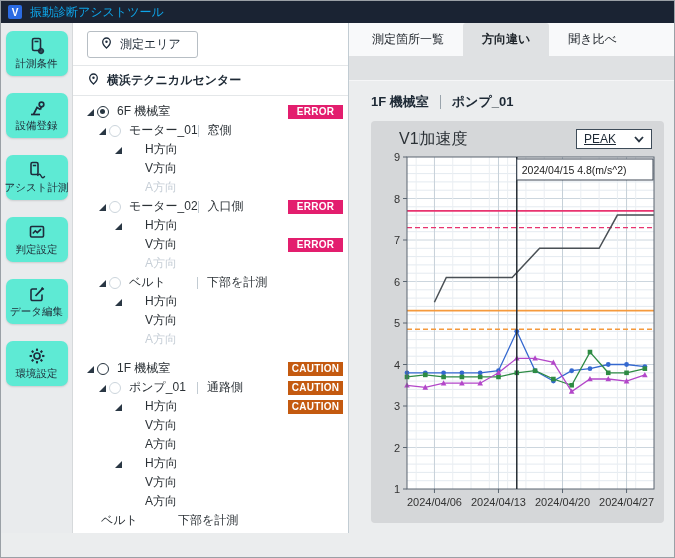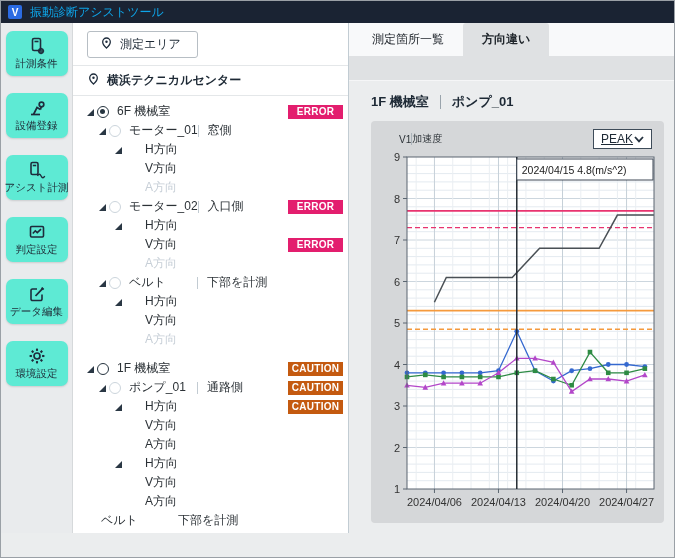--- a/index.html
+++ b/index.html
@@ -63,23 +63,23 @@
   .tabbar{display:flex;background:#f8f9fa;height:33px;padding-left:4px;flex:none;}
   .tab{padding:0 19px;line-height:33px;font-size:12px;color:#20262c;}
   .tab.selected{background:#dfe1e3;font-weight:bold;border-radius:3px 3px 0 0;}
   .tabband{height:24px;background:#dfe1e3;flex:none;}
   .content{flex:1;padding:8px 10px 10px 22px;border-top:1px solid #f5f6f7;display:flex;flex-direction:column;min-height:0;}
   .crumb{display:flex;align-items:center;height:26px;flex:none;}
   .crumb-text{font-size:13px;font-weight:bold;color:#1d2935;white-space:nowrap;}
   .crumb-sep{width:1px;height:14px;background:#9aa4ac;margin:0 11px;}
   .chartpanel{background:#d5d7d9;border-radius:4px;margin-top:6px;flex:1;padding:6px 6px 6px 6px;display:flex;flex-direction:column;min-height:0;}
   .chart-head{display:flex;align-items:center;justify-content:space-between;height:24px;padding:0 6px 0 22px;flex:none;}
-  .chan-row{display:flex;align-items:center;font-size:10px;color:#2b3136;}
+  .chan-row{display:flex;align-items:center;font-size:16px;color:#2b3136;}
   .chan-sep{width:1px;height:12px;background:#aab3ba;}
-  .mode-select{width:59px;height:20px;background:#fff;border:1.5px solid #3e4c59;display:flex;align-items:center;
+  .mode-select{width:76px;height:20px;background:#fff;border:1.5px solid #3e4c59;display:flex;align-items:center;
     justify-content:space-between;padding:0 7px;font-size:12px;color:#1d2935;text-decoration:underline;}
   svg text{font-family:"Liberation Sans","DejaVu Sans",sans-serif;}
 </style>
 </head>
 <body>
 
 <div class="window">
 
   <div class="titlebar">
     <div class="logo">V</div>
@@ -307,20 +307,21 @@
             <span class="node-name has-loc">ベルト</span>
             <span class="node-loc">下部を計測</span>
           </div>
         </div>
     </div>
 
     <div class="rightpanel">
       <div class="tabbar">
         <span class="tab">測定箇所一覧</span>
         <span class="tab selected">方向違い</span>
+        <span class="tab">聞き比べ</span>
       </div>
       <div class="tabband"></div>
       <div class="content">
         <div class="crumb">
           <span class="crumb-text">1F 機械室</span>
           <span class="crumb-sep"></span>
           <span class="crumb-text">ポンプ_01</span>
         </div>
         <div class="chartpanel">
           <div class="chart-head">

